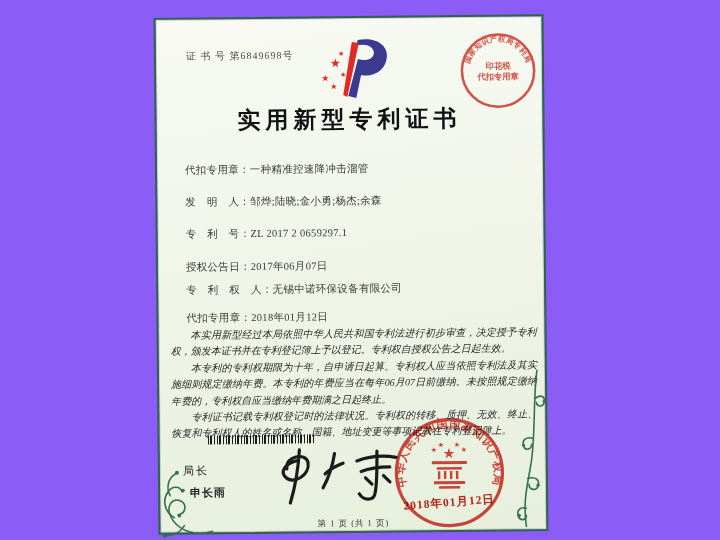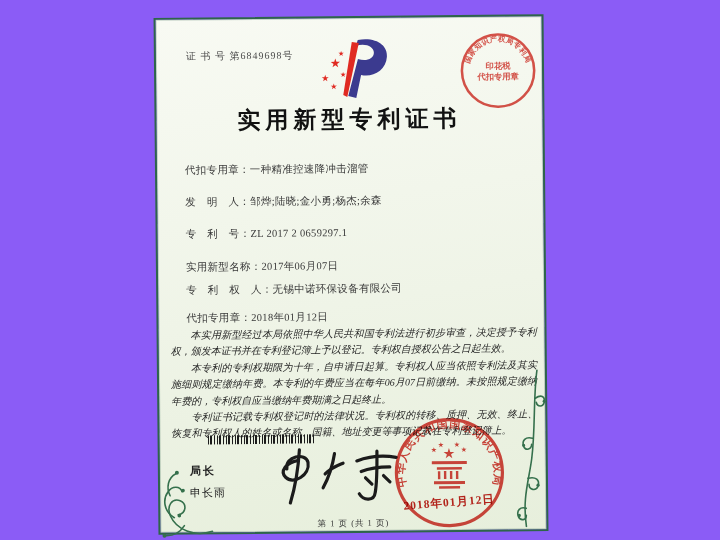--- a/index.html
+++ b/index.html
@@ -21,22 +21,22 @@
     font-size:23px;font-weight:bold;color:#111;letter-spacing:5px;}
   .field{position:absolute;left:28px;font-size:10.5px;color:#3a3a3a;font-weight:500;letter-spacing:0.3px;white-space:nowrap;}
   .f-name{top:144px;} .f-inv{top:176px;} .f-no{top:208px;}
   .f-filing{top:241px;} .f-owner{top:264px;} .f-grant{top:292px;}
   .body-text{position:absolute;left:12px;top:308px;width:366px;
     font-size:10px;line-height:16.4px;color:#262626;text-align:justify;
     font-style:italic;}
   .body-text p{margin:0;text-indent:2em;}
   .barcode{position:absolute;left:48px;top:416px;width:108px;height:9px;
     background:repeating-linear-gradient(90deg,#1c1c1c 0px,#1c1c1c 1px,transparent 1px,transparent 2px,#1c1c1c 2px,#1c1c1c 4px,transparent 4px,transparent 6px,#1c1c1c 6px,#1c1c1c 7px,transparent 7px,transparent 9px);}
-  .officer-title{position:absolute;left:30px;top:444px;font-size:11px;font-weight:bold;color:#222;letter-spacing:2px;}
-  .officer-name{position:absolute;left:30px;top:466px;font-size:11px;font-weight:normal;color:#222;letter-spacing:1px;}
+  .officer-title{position:absolute;left:23px;top:444px;font-size:11px;font-weight:normal;color:#222;letter-spacing:2px;}
+  .officer-name{position:absolute;left:30px;top:466px;font-size:11px;font-weight:bold;color:#222;letter-spacing:1px;}
   .signature{position:absolute;left:110px;top:426px;width:138px;height:70px;}
   .seal-main{position:absolute;left:232px;top:398px;width:115px;height:115px;opacity:.9;mix-blend-mode:multiply;}
   .seal-date{position:absolute;left:230px;top:478px;width:118px;text-align:center;
     font-size:11.5px;font-weight:bold;color:#c4261f;transform:rotate(-4deg);
     letter-spacing:1px;mix-blend-mode:multiply;}
   .seal-tax{position:absolute;left:301px;top:13px;width:82px;height:82px;opacity:.85;mix-blend-mode:multiply;}
   .page-footer{position:absolute;left:0;top:500px;width:100%;text-align:center;
     font-size:8.5px;color:#333;letter-spacing:1px;}
   .orn-bl{position:absolute;left:-6px;top:446px;width:62px;height:74px;}
   .orn-r{position:absolute;left:352px;top:352px;width:36px;height:162px;}
@@ -64,21 +64,21 @@
     <div class="field f-name">
       <span>代扣专用章：</span><span>一种精准控速降冲击溜管</span>
     </div>
     <div class="field f-inv">
       <span>发　明　人：</span><span>邹烨;陆晓;金小勇;杨杰;余森</span>
     </div>
     <div class="field f-no">
       <span>专　利　号：</span><span>ZL 2017 2 0659297.1</span>
     </div>
     <div class="field f-filing">
-      <span>实用新型名称：</span><span>2017年06月07日</span>
+      <span>授权公告日：</span><span>2017年06月07日</span>
     </div>
     <div class="field f-owner">
       <span>专　利　权　人：</span><span>无锡中诺环保设备有限公司</span>
     </div>
     <div class="field f-grant">
       <span>代扣专用章：</span><span>2018年01月12日</span>
     </div>
 
     <div class="body-text">
       <p>本实用新型经过本局依照中华人民共和国专利法进行初步审查，决定授予专利权，颁发本证书并在专利登记簿上予以登记。专利权自授权公告之日起生效。</p>

